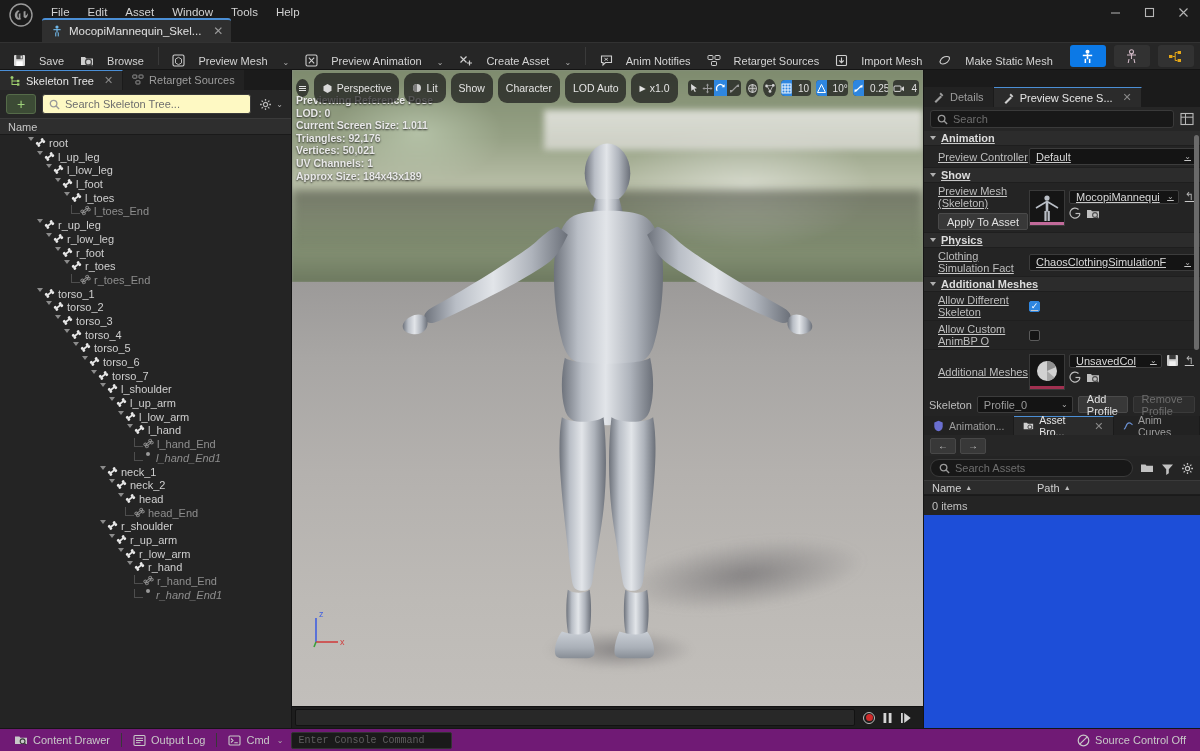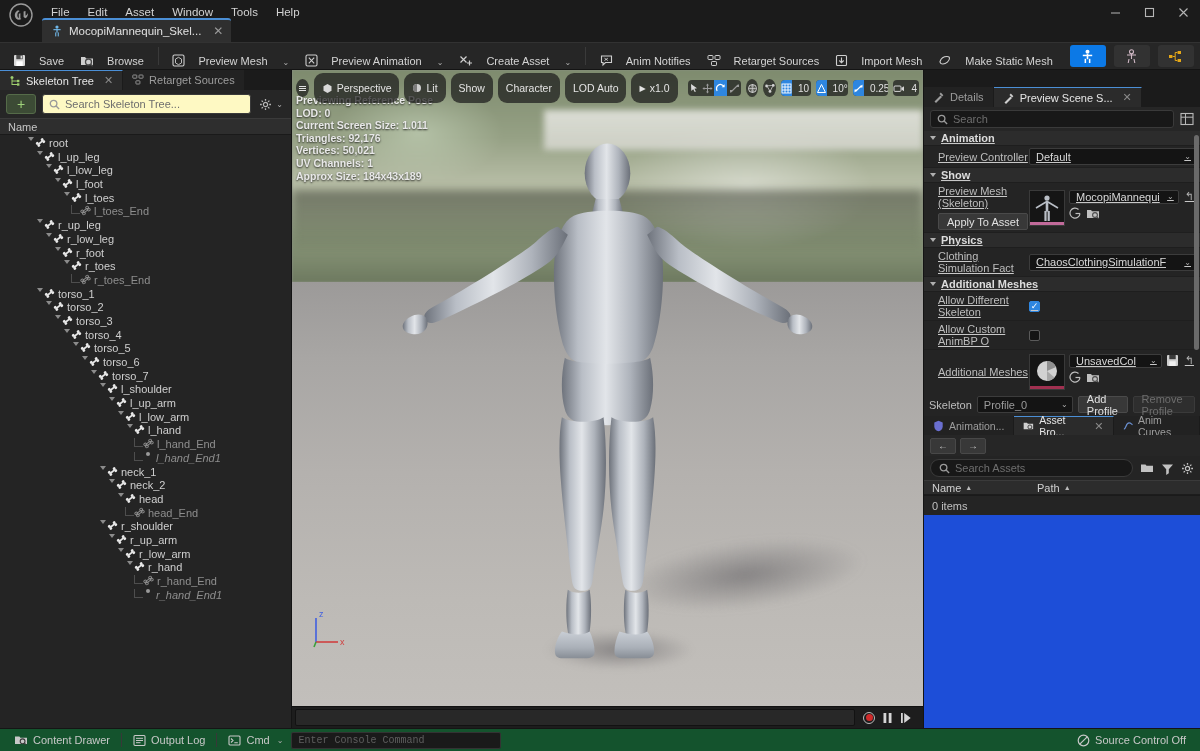--- a/index.html
+++ b/index.html
@@ -152,24 +152,24 @@
   .ab-nav { height:21px; display:flex; align-items:center; gap:4px; padding:2px 6px; background:#262626; flex:none; }
   .navbtn { width:26px; height:16px; background:#383838; border:1px solid #484848; border-radius:2px; display:flex; align-items:center; justify-content:center; color:#c8c8c8; font-size:10px; }
   .ab-search { height:24px; display:flex; align-items:center; gap:7px; padding:3px 6px; background:#242424; flex:none; }
   .ab-cols { height:15px; display:flex; background:#2c2c2c; border-top:1px solid #3a3a3a; border-bottom:1px solid #1c1c1c; font-size:11px; color:#d0d0d0; flex:none; }
   .ab-cols .c { display:flex; align-items:center; gap:4px; padding:0 8px; }
   .ab-cols .c.name { width:105px; }
   .ab-empty { flex:1; background:#202020; display:flex; flex-direction:column; align-items:center; justify-content:center; gap:18px; color:#c0c0c0; font-size:11px; }
   .ab-foot { height:20px; background:#242424; border-top:1px solid #1a1a1a; display:flex; align-items:center; padding:0 8px; color:#c0c0c0; font-size:11px; flex:none; }
 
   
-  .statusbar { height:23px; background:#14532d; border-top:1px solid #151515; display:flex; align-items:center; padding:0 6px; gap:0; flex:none; }
+  .statusbar { height:23px; background:#701a75; border-top:1px solid #151515; display:flex; align-items:center; padding:0 6px; gap:0; flex:none; }
   .sb-btn { display:flex; align-items:center; gap:5px; height:18px; padding:0 8px; color:#c8c8c8; font-size:11px; border-radius:2px; }
   .sb-div { width:1px; height:14px; background:#383838; margin:0 3px; }
-  .console { width:210px; height:17px; background:#1a1a1a; border:1px solid #333; border-radius:2px; display:flex; align-items:center; padding:0 6px; }
+  .console { width:161px; height:17px; background:#1a1a1a; border:1px solid #333; border-radius:2px; display:flex; align-items:center; padding:0 6px; }
   .console .ph { color:#5f5f5f; font-family:"Liberation Mono", monospace; font-size:10px; }
   .sb-right { margin-left:auto; display:flex; align-items:center; }
 </style>
 </head>
 <body>
 
 <div class="app">
 
   <div class="titlebar">
     <div class="ue-logo">

